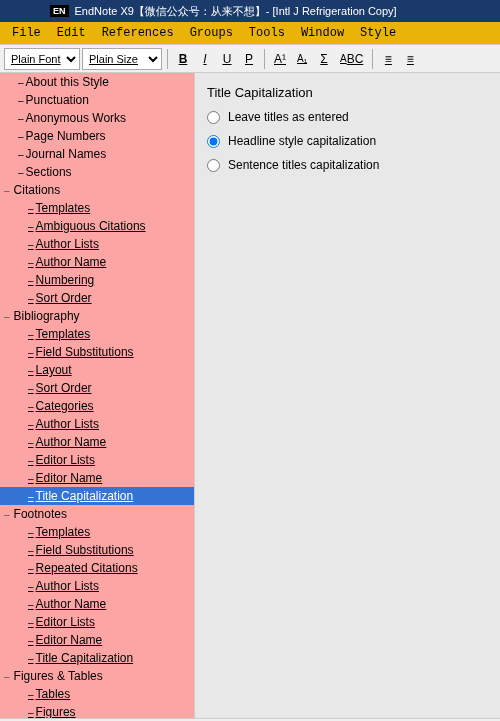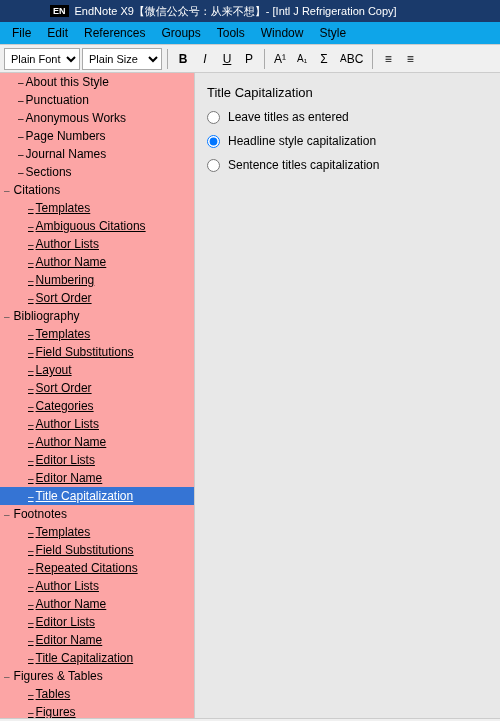--- a/index.html
+++ b/index.html
@@ -24,39 +24,41 @@
     .title-bar-logo {
       background: #000000;
       color: white;
       font-size: 9px;
       font-weight: bold;
       padding: 1px 3px;
       border-radius: 0;
       margin-left: 44px;
     }
     .menu-bar {
-      background: #0ea5e9;
+      background: #eab308;
       display: flex;
       gap: 0;
       padding: 2px 4px;
       border-bottom: 1px solid #ccc;
       font-size: 12px;
+      font-family: Liberation Mono, monospace;
     }
     .menu-item {
       padding: 2px 8px;
       cursor: pointer;
     }
     .toolbar {
       background: #f0f0f0;
       display: flex;
       align-items: center;
       padding: 2px 4px;
       border-bottom: 1px solid #ccc;
       gap: 2px;
       height: 28px;
+      text-decoration: underline;
     }
     .toolbar-select {
       height: 22px;
       font-size: 11px;
       border: 1px solid #aaa;
       background: white;
       padding: 0 2px;
     }
     .toolbar-divider {
       width: 1px;

